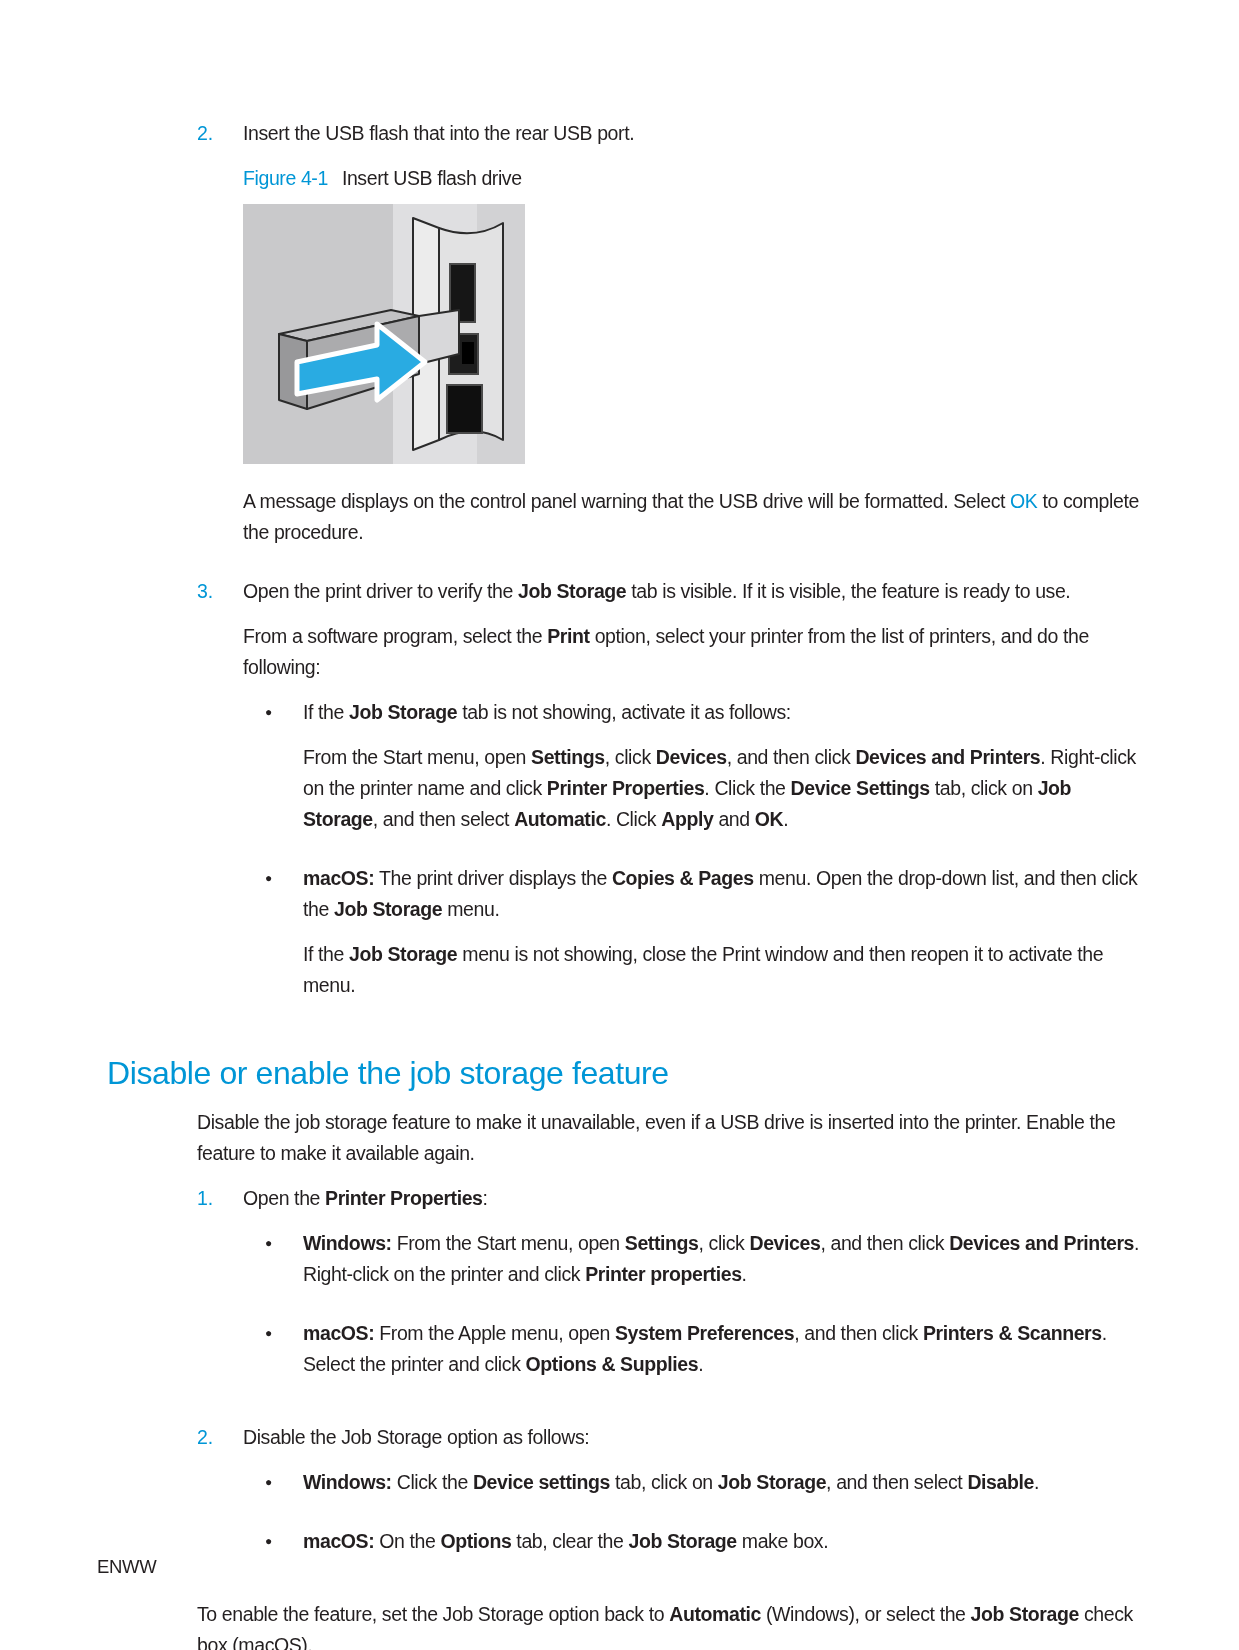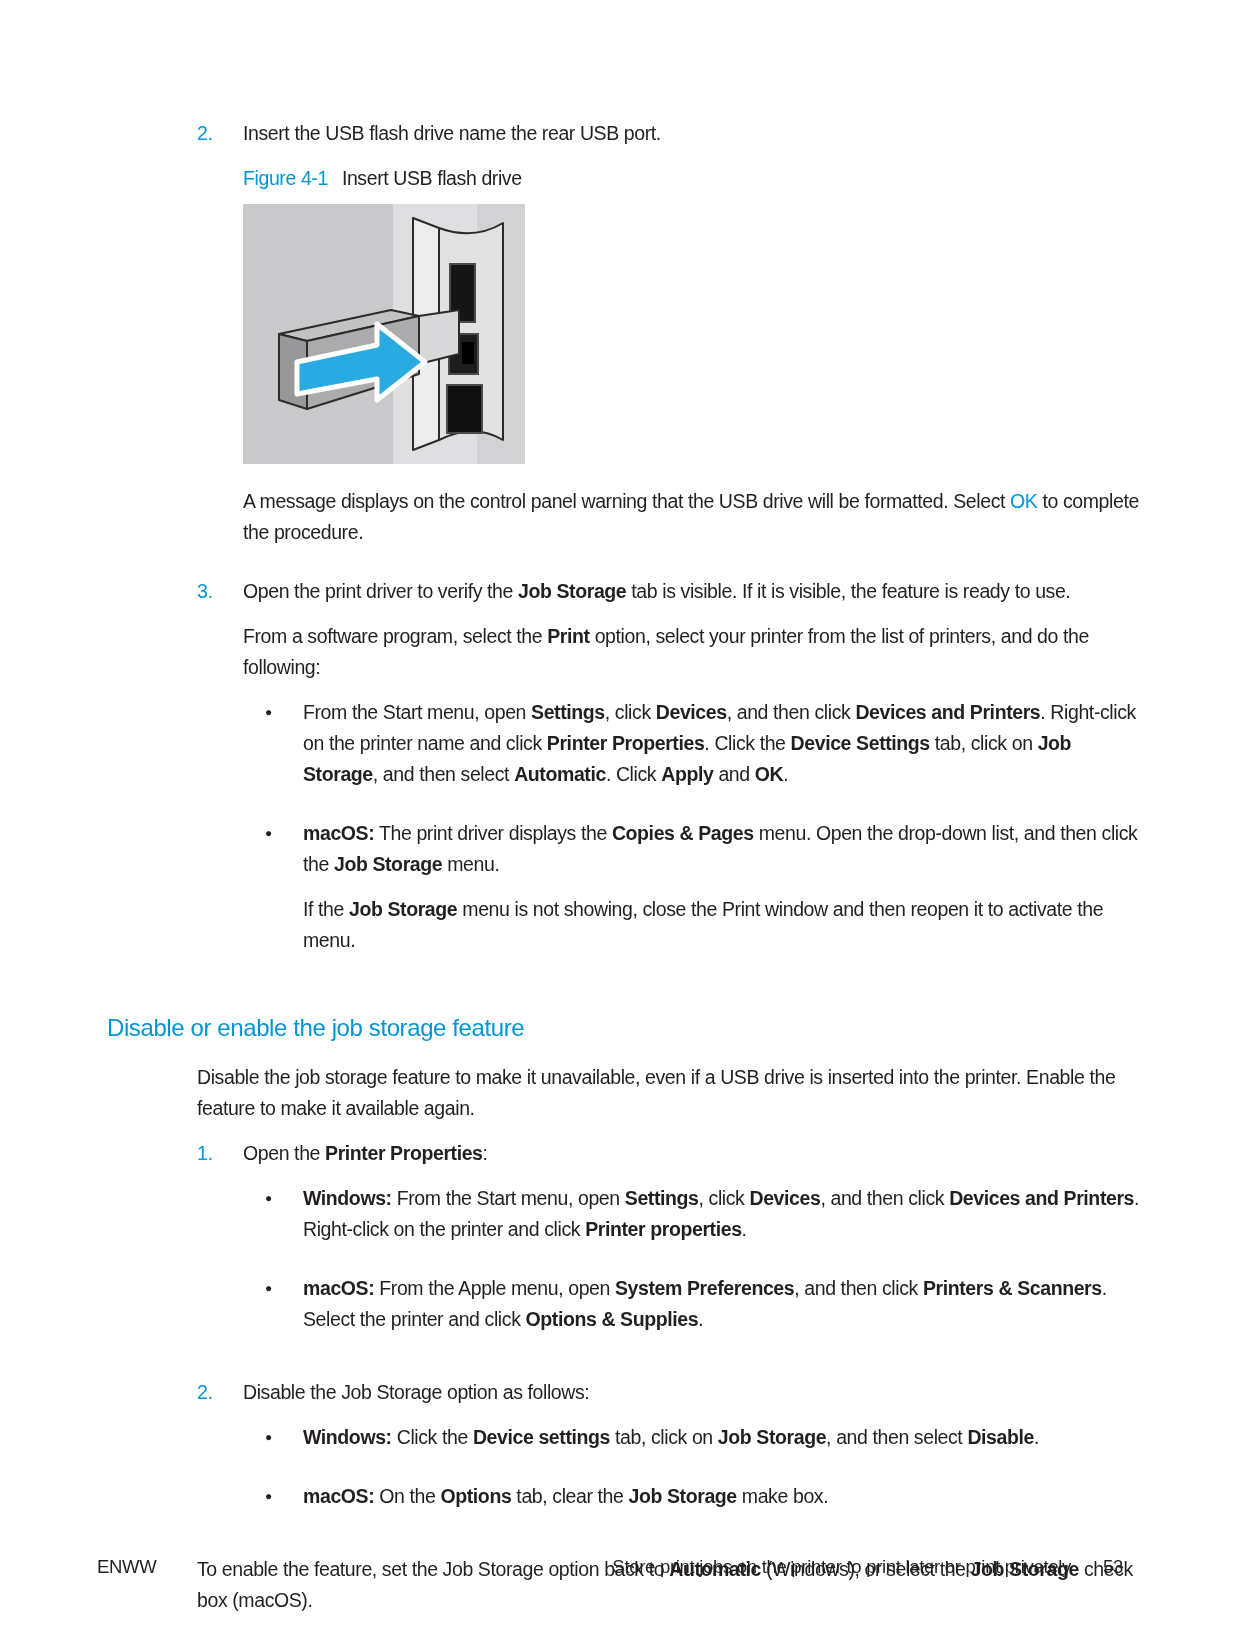--- a/index.html
+++ b/index.html
@@ -59,21 +59,21 @@
   }
   .bullet-body{flex:1;min-width:0;}
   .fig-caption{margin-bottom:10px;}
   .fig-label{color:var(--accent);margin-right:14px;}
   .figure{
     display:block;
     margin-bottom:22px;
   }
   h2.section{
     color:var(--accent);
-    font-size:24px;
+    font-size:32px;
     font-weight:400;
     letter-spacing:-0.4px;
     line-height:36px;
     margin:26px 0 16px 0;
   }
   .footer{
     position:absolute;
     left:97px;
     right:116px;
     bottom:72px;
@@ -88,21 +88,21 @@
 </style>
 </head>
 <body>
 
 <div class="page">
   <div class="content">
 
     <div class="step indent1">
       <span class="num">2.</span>
       <div class="step-body">
-        <p class="rich"><span>Insert the USB flash drive name the rear USB port.</span></p>
+        <p class="rich"><span>Insert the USB flash that into the rear USB port.</span></p>
 
         <p class="fig-caption">
           <span class="fig-label">Figure 4-1</span><span>Insert USB flash drive</span>
         </p>
 
         <svg class="figure" width="282" height="260" viewBox="0 0 282 260" xmlns="http://www.w3.org/2000/svg">
           <rect x="0" y="0" width="282" height="260" fill="#c9c9cb"></rect>
           <rect x="150" y="0" width="84" height="260" fill="#dfdfe1"></rect>
           <rect x="234" y="0" width="48" height="260" fill="#d2d2d4"></rect>
 
@@ -134,20 +134,21 @@
 
     <div class="step indent1">
       <span class="num">3.</span>
       <div class="step-body">
         <p class="rich"><span>Open the print driver to verify the </span><span class="b">Job Storage</span><span> tab is visible. If it is visible, the feature is ready to use.</span></p>
         <p class="rich"><span>From a software program, select the </span><span class="b">Print</span><span> option, select your printer from the list of printers, and do the following:</span></p>
 
         <div class="bullet">
           <span class="bmark">●</span>
           <div class="bullet-body">
+            <p class="rich"><span>If the </span><span class="b">Job Storage</span><span> tab is not showing, activate it as follows:</span></p>
             <p class="rich"><span>From the Start menu, open </span><span class="b">Settings</span><span>, click </span><span class="b">Devices</span><span>, and then click </span><span class="b">Devices and Printers</span><span>. Right-click on the printer name and click </span><span class="b">Printer Properties</span><span>. Click the </span><span class="b">Device Settings</span><span> tab, click on </span><span class="b">Job Storage</span><span>, and then select </span><span class="b">Automatic</span><span>. Click </span><span class="b">Apply</span><span> and </span><span class="b">OK</span><span>.</span></p>
           </div>
         </div>
 
         <div class="bullet">
           <span class="bmark">●</span>
           <div class="bullet-body">
             <p class="rich"><span class="b">macOS:</span><span> The print driver displays the </span><span class="b">Copies &amp; Pages</span><span> menu. Open the drop-down list, and then click the </span><span class="b">Job Storage</span><span> menu.</span></p>
             <p class="rich"><span>If the </span><span class="b">Job Storage</span><span> menu is not showing, close the Print window and then reopen it to activate the menu.</span></p>
           </div>
@@ -200,18 +201,14 @@
         </div>
       </div>
     </div>
 
     <p class="rich indent1"><span>To enable the feature, set the Job Storage option back to </span><span class="b">Automatic</span><span> (Windows), or select the </span><span class="b">Job Storage</span><span> check box (macOS).</span></p>
 
   </div>
 
   <div class="footer">
     <span>ENWW</span>
-    <span class="footer-right">
-      <span>Store print jobs on the printer to print later or print privately</span>
-      <span>53</span>
-    </span>
   </div>
 </div>
 
 </body></html>

